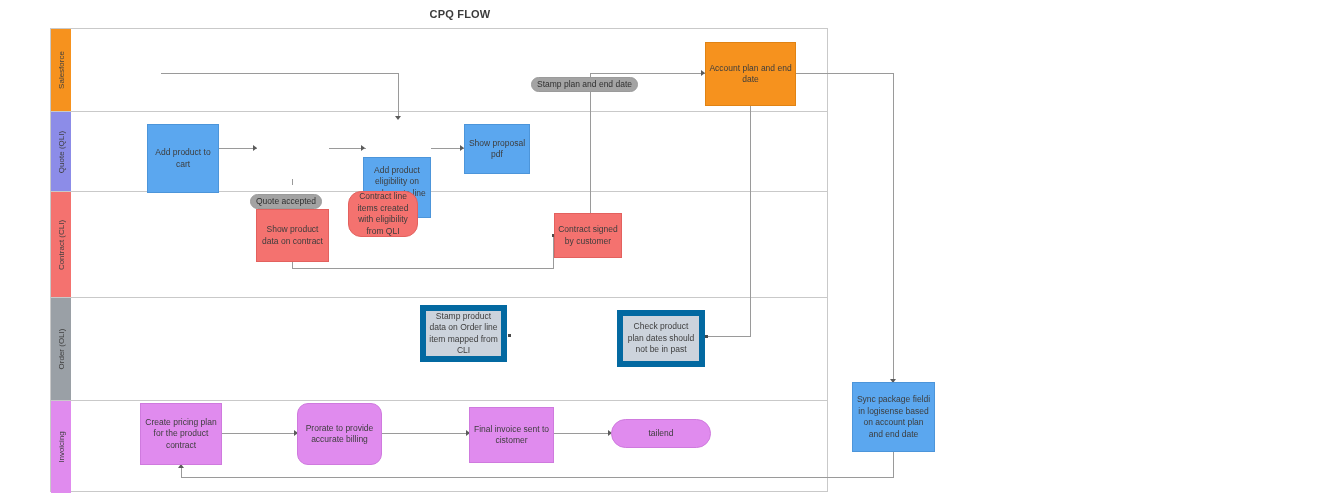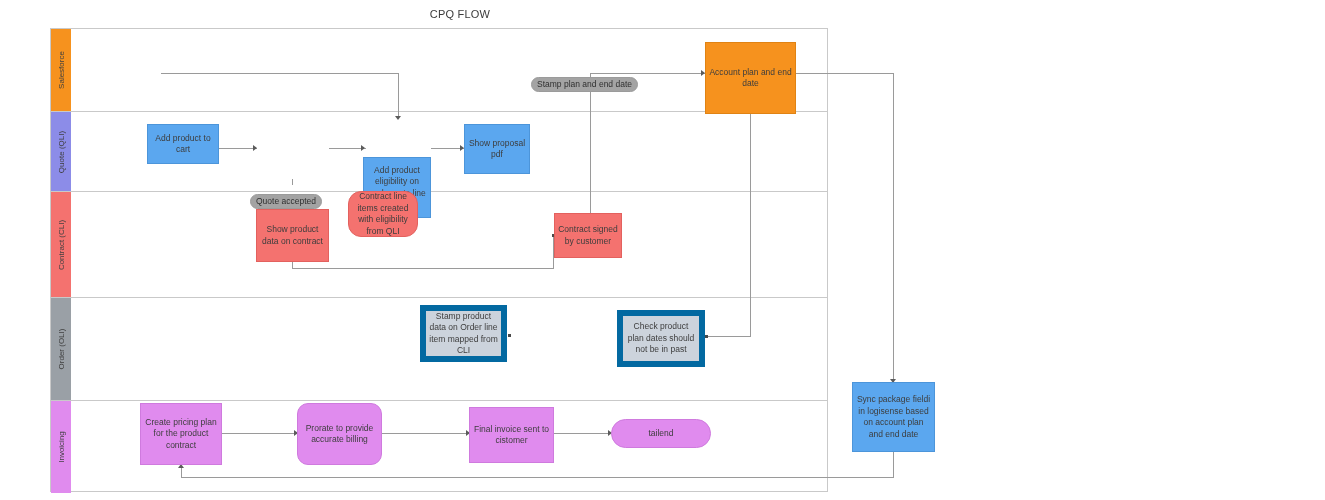--- a/index.html
+++ b/index.html
@@ -1,21 +1,21 @@
 <!DOCTYPE html>
 <html><head>
 <meta charset="utf-8">
 <style>
   html,body{margin:0;padding:0;background:#ffffff;}
   body{width:1325px;height:500px;overflow:hidden;
        font-family:"Liberation Sans","DejaVu Sans",sans-serif;}
   #stage{position:relative;width:1325px;height:500px;}
 
   #title{position:absolute;left:0;top:8px;width:920px;text-align:center;
-         font-size:11px;font-weight:normal;color:#3b3b3b;letter-spacing:.2px;}
+         font-size:11px;font-weight:bold;color:#3b3b3b;letter-spacing:.2px;}
 
   
   .pool{position:absolute;left:50px;top:28px;width:778px;height:464px;
         border:1px solid #c9c9c9;box-sizing:border-box;background:#fff;}
   .lane{position:absolute;left:0;width:100%;box-sizing:border-box;
         border-bottom:1px solid #c9c9c9;}
   .lane:last-child{border-bottom:none;}
   .lane-head{position:absolute;left:0;top:0;width:20px;height:100%;
              box-sizing:border-box;}
   .lane-head span{position:absolute;left:50%;top:50%;
@@ -136,25 +136,25 @@
 
   <div class="ln lnh" style="left:382px;top:433px;width:87px;"></div>
   <div class="arw arw-r" style="left:466px;top:430px;"></div>
 
   <div class="ln lnh" style="left:554px;top:433px;width:57px;"></div>
   <div class="arw arw-r" style="left:608px;top:430px;"></div>
 
   <div class="dot" style="left:508px;top:334px;"></div>
 
 
-  <div class="node n-orange" style="left:705px;top:42px;width:91px;height:72px;align-items:center;">
+  <div class="node n-orange" style="left:705px;top:42px;width:91px;height:64px;align-items:center;">
     <span>Account plan and end date</span>
   </div>
 
-  <div class="node n-blue" style="left:147px;top:124px;width:72px;height:40px;">
+  <div class="node n-blue" style="left:147px;top:124px;width:72px;height:69px;">
     <span>Add product to cart</span>
   </div>
 
 
   <div class="node n-blue" style="left:363px;top:118px;width:68px;height:61px;margin-top:39px;">
     <span>Add product eligibility on each ouote line item</span>
   </div>
 
   <div class="node n-blue" style="left:464px;top:124px;width:66px;height:50px;">
     <span>Show proposal pdf</span>

